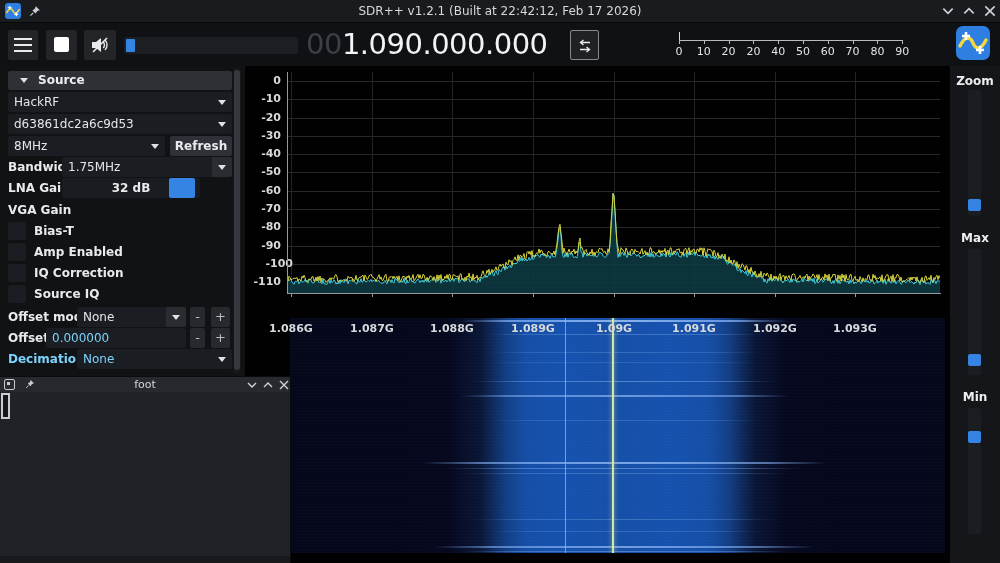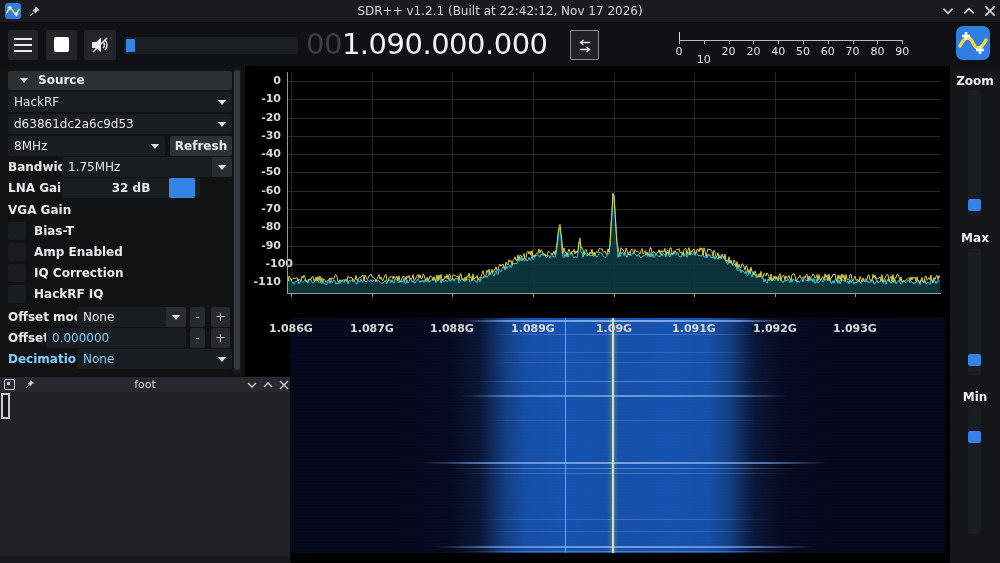--- a/index.html
+++ b/index.html
@@ -81,21 +81,21 @@
     <svg class="abs" style="left:5px;top:3px" width="16" height="16" viewBox="0 0 34 34">
         <rect width="34" height="34" rx="7" fill="#2f7fe3"></rect>
         <path d="M4 20 C 9 10, 14 10, 17 17 C 20 24, 25 24, 30 14" stroke="#f7d83c" stroke-width="3.4" fill="none" stroke-linecap="round"></path>
         <path d="M10 6 v8 M6 10 h8" stroke="#fff" stroke-width="2.6"></path>
         <path d="M24 20 v8 M20 24 h8" stroke="#fff" stroke-width="2.6"></path>
       </svg>
     <svg class="abs" style="left:29px;top:5px" width="12" height="12" viewBox="0 0 12 12">
         <path d="M6.8 1.2 L10.8 5.2 L8.4 6 L6.6 8.6 L3.4 5.4 L6 3.6 Z" fill="#c9ccd0"></path>
         <line x1="4.2" y1="7.8" x2="1.4" y2="10.6" stroke="#c9ccd0" stroke-width="1.2"></line>
       </svg>
-    <span id="title-text">SDR++ v1.2.1 (Built at 22:42:12, Nov 17 2026)</span>
+    <span id="title-text">SDR++ v1.2.1 (Built at 22:42:12, Feb 17 2026)</span>
     <svg class="winbtn" style="left:941px" viewBox="0 0 12 10">
         <polyline points="2,3 6,7 10,3" fill="none" stroke="#cfd2d6" stroke-width="1.4"></polyline>
       </svg>
     <svg class="winbtn" style="left:962px" viewBox="0 0 12 10">
         <polyline points="2,7 6,3 10,7" fill="none" stroke="#cfd2d6" stroke-width="1.4"></polyline>
       </svg>
     <svg class="winbtn" style="left:983px" viewBox="0 0 12 10">
         <path d="M2 1 L10 9 M10 1 L2 9" stroke="#cfd2d6" stroke-width="1.4"></path>
       </svg>
   </div>
@@ -126,21 +126,21 @@
         <path d="M14 5.5 H5 M7.5 3 L4.5 5.5 L7.5 8" fill="none" stroke="#e8eaec" stroke-width="1.4"></path>
         <path d="M4 12.5 H13 M10.5 10 L13.5 12.5 L10.5 15" fill="none" stroke="#e8eaec" stroke-width="1.4"></path>
       </svg>
   </div>
   <div id="snr-meter">
       <div class="snr-line" style="left: 3px; top: 10px; width: 224px;"></div>
       <div class="snr-ind" style="left: 3px; top: 2px;"></div>
       <div class="snr-tick" style="left: 3px; top: 10px;"></div>
       <div class="snr-lbl" style="left: -9px; top: 15px;">0</div>
       <div class="snr-tick" style="left: 27.8px; top: 10px;"></div>
-      <div class="snr-lbl" style="left: 15.8px; top: 15px; margin-top: 8px;">10</div>
+      <div class="snr-lbl" style="left: 15.8px; top: 15px;">10</div>
       <div class="snr-tick" style="left: 52.6px; top: 10px;"></div>
       <div class="snr-lbl" style="left: 40.6px; top: 15px;">20</div>
       <div class="snr-tick" style="left: 77.4px; top: 10px;"></div>
       <div class="snr-lbl" style="left: 65.4px; top: 15px;">20</div>
       <div class="snr-tick" style="left: 102.2px; top: 10px;"></div>
       <div class="snr-lbl" style="left: 90.2px; top: 15px;">40</div>
       <div class="snr-tick" style="left: 127px; top: 10px;"></div>
       <div class="snr-lbl" style="left: 115px; top: 15px;">50</div>
       <div class="snr-tick" style="left: 151.8px; top: 10px;"></div>
       <div class="snr-lbl" style="left: 139.8px; top: 15px;">60</div>
@@ -191,21 +191,21 @@
       <span class="slider-val">32 dB</span>
     </div>
     <span class="lbl" style="left:8px;top:134px">VGA Gain</span>
     <span class="chk" style="left:8px;top:156px"></span>
     <span class="lbl" style="left:34px;top:155px">Bias-T</span>
     <span class="chk" style="left:8px;top:177px"></span>
     <span class="lbl" style="left:34px;top:176px">Amp Enabled</span>
     <span class="chk" style="left:8px;top:198px"></span>
     <span class="lbl" style="left:34px;top:197px">IQ Correction</span>
     <span class="chk" style="left:8px;top:219px"></span>
-    <span class="lbl" style="left:34px;top:218px">HackRF IQ</span>
+    <span class="lbl" style="left:34px;top:218px">Source IQ</span>
 
     <span class="lbl" style="left:8px;top:241px">Offset mode</span>
     <div class="combo" style="left:77px;top:241px;width:109px;height:20px">
       <span>None</span>
       <span class="caret-blk">
           <span class="caret"></span>
         </span>
     </div>
     <span class="sq-btn" style="left:190px;top:241px;width:15px">-</span>
     <span class="sq-btn" style="left:211px;top:241px;width:19px">+</span>

